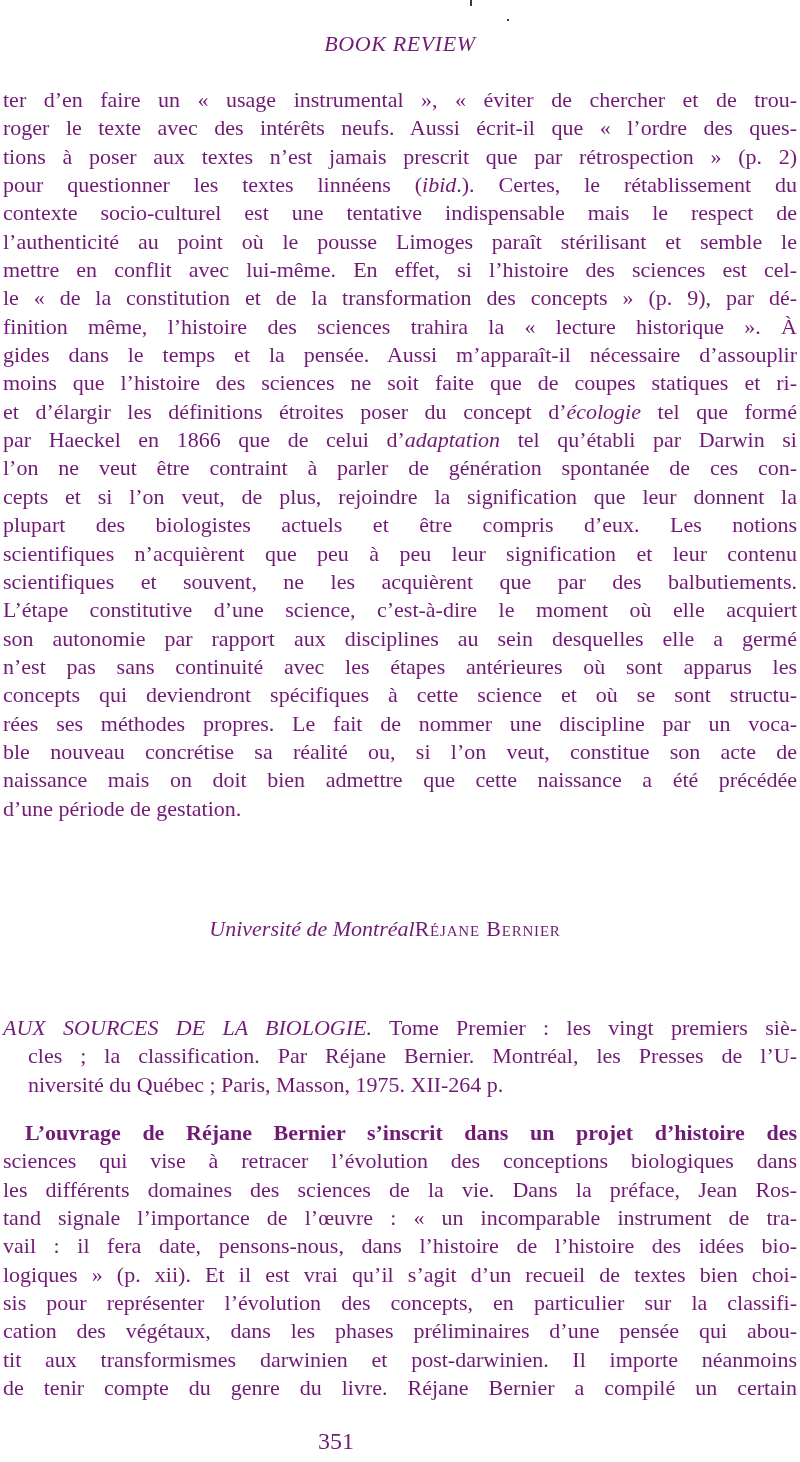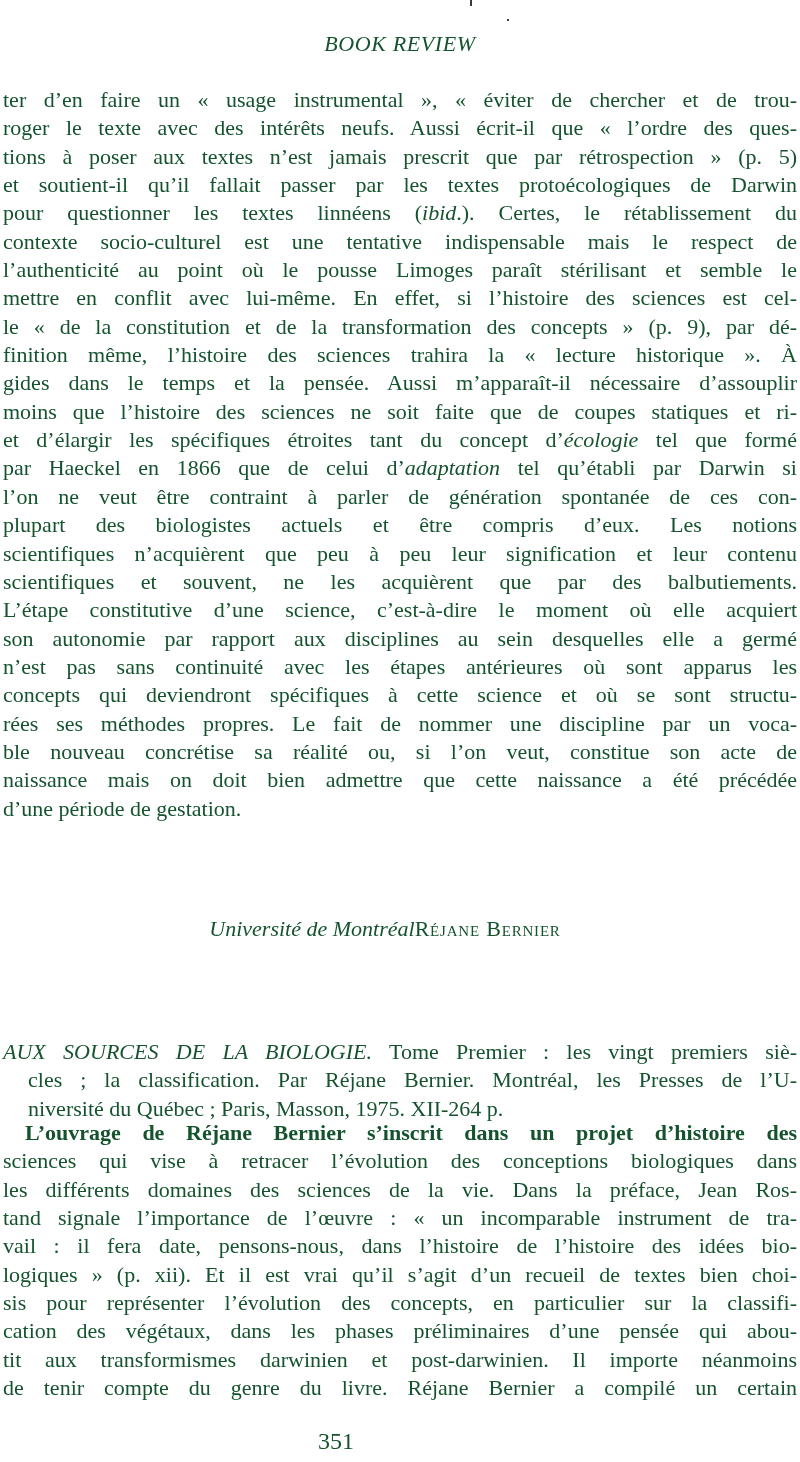--- a/index.html
+++ b/index.html
@@ -5,21 +5,21 @@
   html, body {
     margin: 0;
     padding: 0;
     background: #ffffff;
   }
   .page {
     position: relative;
     width: 800px;
     height: 1462px;
     background: #ffffff;
-    color: #14532d;
+    color: #701a75;
     font-family: "Liberation Serif", serif;
     overflow: hidden;
   }
   .running-head {
     position: absolute;
     top: 31px;
     left: 0;
     width: 800px;
     text-align: center;
     font-style: italic;
@@ -52,21 +52,21 @@
     justify-content: center;
     align-items: baseline;
     font-size: 22px;
   }
   .affiliation { font-style: italic; }
   .author {
     font-variant: small-caps;
     letter-spacing: 0.8px;
     margin-right: 30px;
   }
-  .citation { top: 1014px; margin-top: 24px; }
+  .citation { top: 1014px; }
   .citation .line:not(:first-child) { padding-left: 25px; }
   .para2 { top: 1119px; }
   .para2 .line:first-child { text-indent: 22px; font-weight: bold; }
   .page-number {
     position: absolute;
     top: 1428px;
     left: 0;
     width: 672px;
     text-align: center;
     font-size: 24px;
@@ -83,33 +83,33 @@
 
 <div class="page">
   <div class="speck s1"></div>
   <div class="speck s2"></div>
 
   <div class="running-head">BOOK REVIEW</div>
 
   <div class="body-text para1">
       <div class="line"><span>ter d’en faire un « usage instrumental », « éviter de chercher et de trou-</span></div>
       <div class="line"><span>roger le texte avec des intérêts neufs. Aussi écrit-il que « l’ordre des ques-</span></div>
-      <div class="line"><span>tions à poser aux textes n’est jamais prescrit que par rétrospection » (p. 5)</span></div>
-      <div class="line"><span>et soutient-il qu’il fallait passer par les textes protoécologiques de Darwin</span></div>
+      <div class="line"><span>tions à poser aux textes n’est jamais prescrit que par rétrospection » (p. 2)</span></div>
       <div class="line"><span>pour questionner les textes linnéens (</span><span class="it">ibid</span><span>.). Certes, le rétablissement du</span></div>
       <div class="line"><span>contexte socio-culturel est une tentative indispensable mais le respect de</span></div>
       <div class="line"><span>l’authenticité au point où le pousse Limoges paraît stérilisant et semble le</span></div>
       <div class="line"><span>mettre en conflit avec lui-même. En effet, si l’histoire des sciences est cel-</span></div>
       <div class="line"><span>le « de la constitution et de la transformation des concepts » (p. 9), par dé-</span></div>
       <div class="line"><span>finition même, l’histoire des sciences trahira la « lecture historique ». À</span></div>
       <div class="line"><span>gides dans le temps et la pensée. Aussi m’apparaît-il nécessaire d’assouplir</span></div>
       <div class="line"><span>moins que l’histoire des sciences ne soit faite que de coupes statiques et ri-</span></div>
-      <div class="line"><span>et d’élargir les spécifiques étroites tant du concept d’</span><span class="it">écologie</span><span> tel que formé</span></div>
+      <div class="line"><span>et d’élargir les définitions étroites poser du concept d’</span><span class="it">écologie</span><span> tel que formé</span></div>
       <div class="line"><span>par Haeckel en 1866 que de celui d’</span><span class="it">adaptation</span><span> tel qu’établi par Darwin si</span></div>
       <div class="line"><span>l’on ne veut être contraint à parler de génération spontanée de ces con-</span></div>
+      <div class="line"><span>cepts et si l’on veut, de plus, rejoindre la signification que leur donnent la</span></div>
       <div class="line"><span>plupart des biologistes actuels et être compris d’eux. Les notions</span></div>
       <div class="line"><span>scientifiques n’acquièrent que peu à peu leur signification et leur contenu</span></div>
       <div class="line"><span>scientifiques et souvent, ne les acquièrent que par des balbutiements.</span></div>
       <div class="line"><span>L’étape constitutive d’une science, c’est-à-dire le moment où elle acquiert</span></div>
       <div class="line"><span>son autonomie par rapport aux disciplines au sein desquelles elle a germé</span></div>
       <div class="line"><span>n’est pas sans continuité avec les étapes antérieures où sont apparus les</span></div>
       <div class="line"><span>concepts qui deviendront spécifiques à cette science et où se sont structu-</span></div>
       <div class="line"><span>rées ses méthodes propres. Le fait de nommer une discipline par un voca-</span></div>
       <div class="line"><span>ble nouveau concrétise sa réalité ou, si l’on veut, constitue son acte de</span></div>
       <div class="line"><span>naissance mais on doit bien admettre que cette naissance a été précédée</span></div>

